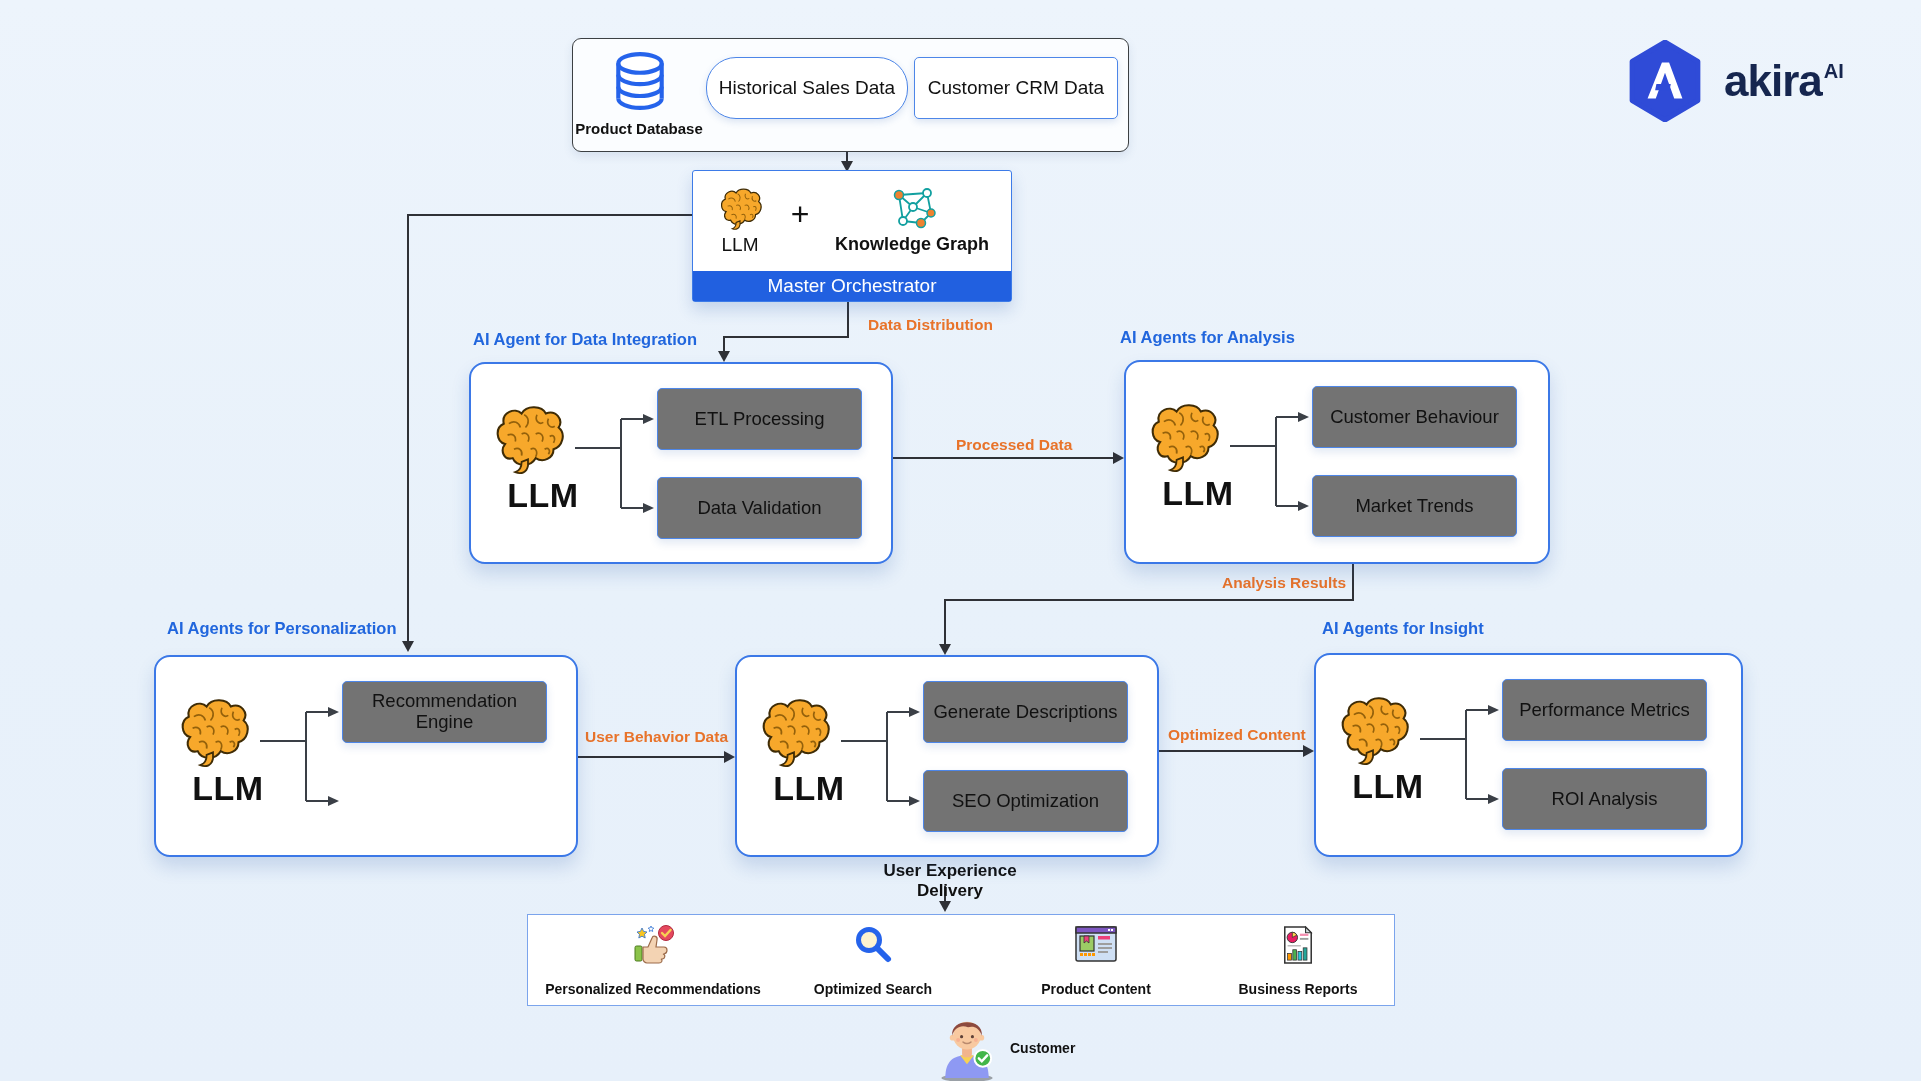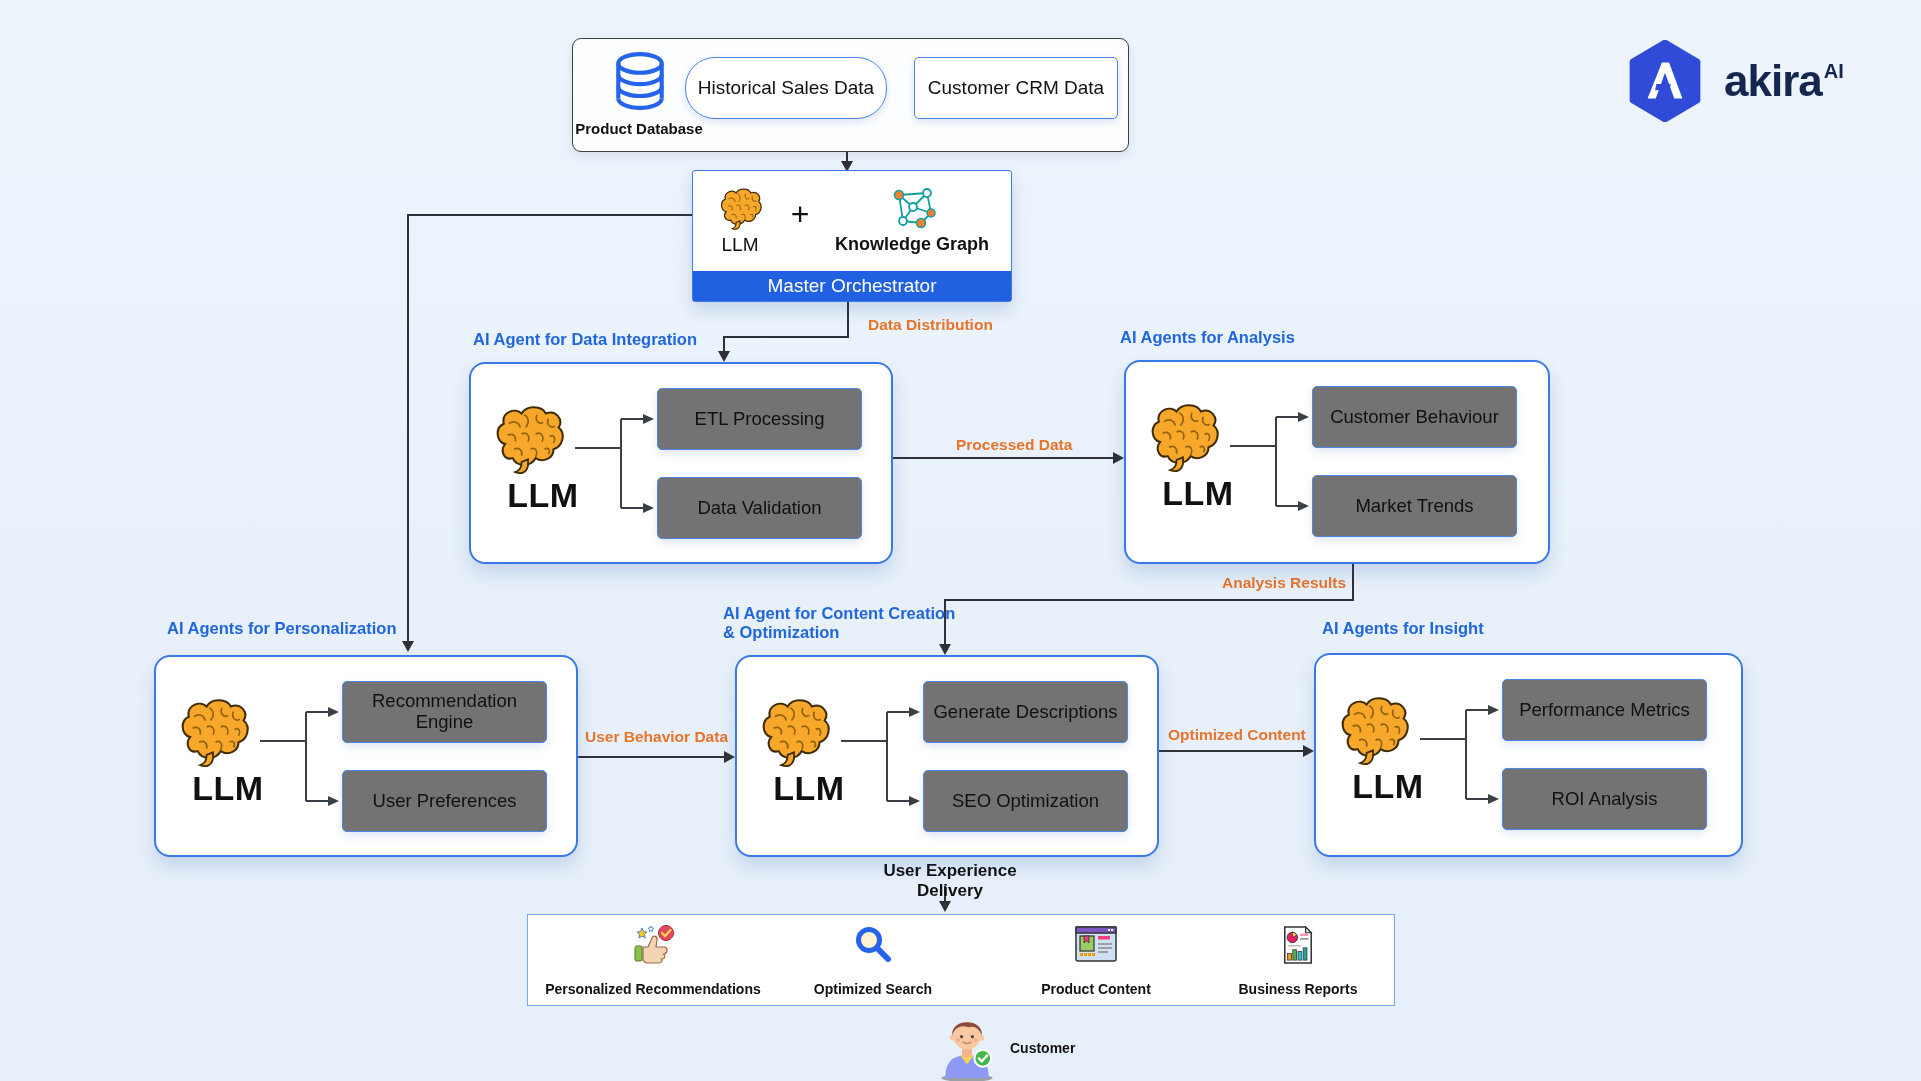--- a/index.html
+++ b/index.html
@@ -103,21 +103,21 @@
         <path d="M9 14 V48 A21 9 0 0 0 51 48 V14 Z" fill="#fff"></path>
         <ellipse cx="30" cy="14" rx="21" ry="9" fill="#fff" stroke="#2563eb" stroke-width="4"></ellipse>
         <path d="M9 14 V48" stroke="#2563eb" stroke-width="4" fill="none"></path>
         <path d="M51 14 V48" stroke="#2563eb" stroke-width="4" fill="none"></path>
         <path d="M9 25 A21 9 0 0 0 51 25" stroke="#2563eb" stroke-width="4" fill="none"></path>
         <path d="M9 36.5 A21 9 0 0 0 51 36.5" stroke="#2563eb" stroke-width="4" fill="none"></path>
         <path d="M9 48 A21 9 0 0 0 51 48" stroke="#2563eb" stroke-width="4" fill="none"></path>
       </svg>
     </span>
     <div class="db-label">Product Database</div>
-    <div class="src-item" style="left:112px; width:200px;border-radius:30px;">Historical Sales Data</div>
+    <div class="src-item" style="left:133px; width:200px;border-radius:30px;">Historical Sales Data</div>
     <div class="src-item" style="left:341px; width:202px;">Customer CRM Data</div>
   </div>
 
   <div class="abs orch-box">
     <div class="orch-top">
       <div class="orch-col">
         <span>
             <svg width="50" height="45" viewBox="0 0 64 58">
               <use href="#brain-shape"></use>
             </svg>
@@ -148,24 +148,20 @@
   <div class="abs flow-label" style="left:868px; top:316px;">Data Distribution</div>
   <div class="abs flow-label" style="left:956px; top:436px;">Processed Data</div>
   <div class="abs flow-label" style="left:1222px; top:574px;">Analysis Results</div>
   <div class="abs flow-label" style="left:585px; top:728px;">User Behavior Data</div>
   <div class="abs flow-label" style="left:1168px; top:726px;">Optimized Content</div>
   <div class="abs ux-label" style="left:850px; top:861px; width:200px;">User Experience Delivery</div>
 
   <div class="abs agent-label" style="left:473px; top:330px;">AI Agent for Data Integration</div>
   <div class="abs agent-label" style="left:1120px; top:328px;">AI Agents for Analysis</div>
   <div class="abs agent-label" style="left:167px; top:619px;">AI Agents for Personalization</div>
-  <div class="abs agent-label" style="left:723px; top:604px;">
-    <span style="display:block">AI Agent for Content Creation</span>
-    <span style="display:block">&amp; Optimization</span>
-  </div>
   <div class="abs agent-label" style="left:1322px; top:619px;">AI Agents for Insight</div>
 
   <div class="abs agent-box" style="left:469px; top:362px;">
 
 <svg class="branch" width="420" height="198" viewBox="0 0 420 198" xmlns="http://www.w3.org/2000/svg">
   <g stroke="#3a3f46" stroke-width="2" fill="none">
     <path d="M104 84 H150"></path>
           <path d="M150 55 V144"></path>
     <path d="M150 55 H172"></path>
           <path d="M150 144 H172"></path>
@@ -220,21 +216,20 @@
   <polygon points="172,139 172,149 183,144" fill="#3a3f46"></polygon>
 </svg>
 
     <div class="brain-wrap">
       <span><svg width="82" height="74" viewBox="0 0 64 58">
             <use href="#brain-shape"></use>
           </svg></span>
       <div class="llm-big">LLM</div>
     </div>
     <div class="sub-box sub-top">Recommendation Engine</div>
-    <div class="sub-box sub-bottom">User Preferences</div>
   </div>
 
   <div class="abs agent-box" style="left:735px; top:655px;">
 
 <svg class="branch" width="420" height="198" viewBox="0 0 420 198" xmlns="http://www.w3.org/2000/svg">
   <g stroke="#3a3f46" stroke-width="2" fill="none">
     <path d="M104 84 H150"></path>
           <path d="M150 55 V144"></path>
     <path d="M150 55 H172"></path>
           <path d="M150 144 H172"></path>

